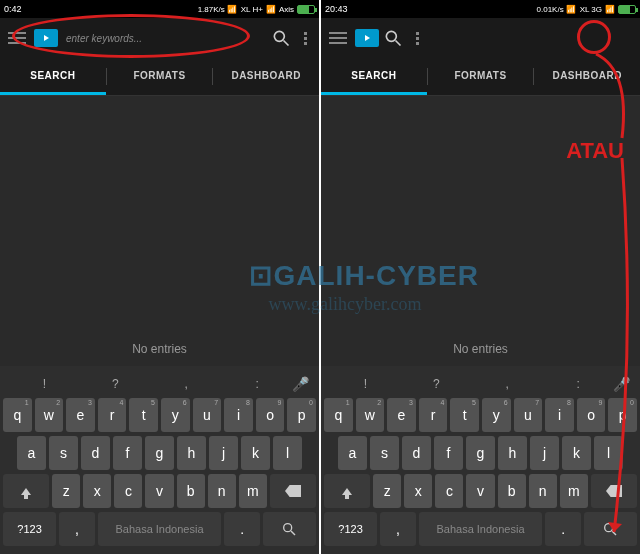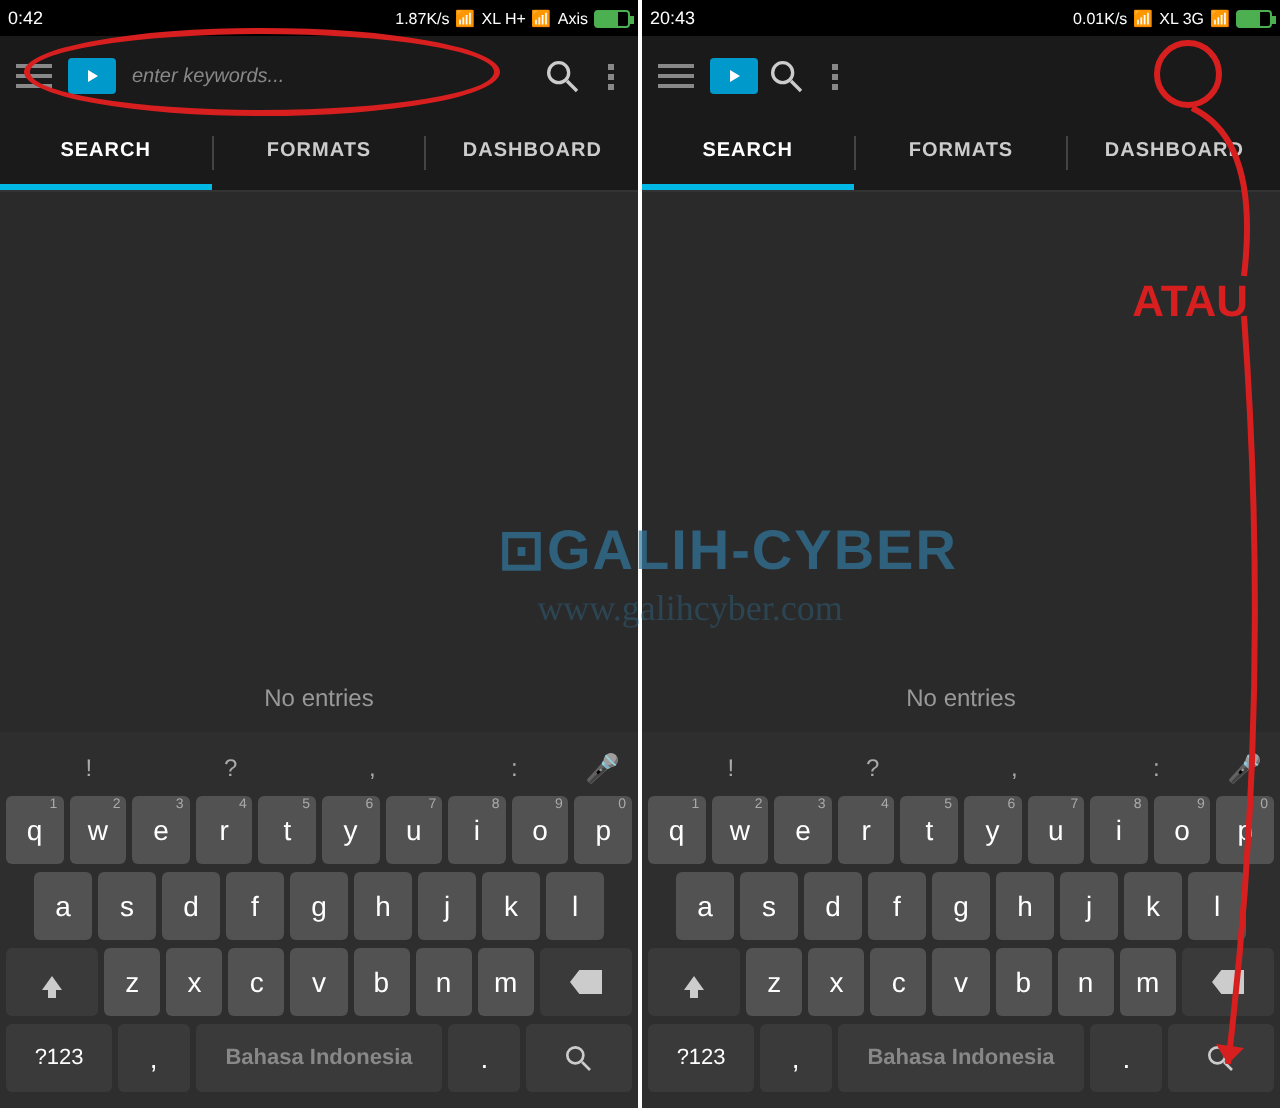--- a/index.html
+++ b/index.html
@@ -141,21 +141,21 @@
     align-items: center;
     justify-content: center;
     font-size: 14px;
     position: relative;
     flex: 1;
     min-width: 0;
   }
   .key .sup { position:absolute; top:1px; right:3px; font-size:7px; color:#aaa; }
   .key.dark { background: #3a3a3a; }
   .key.wide { flex: 1.5; }
-  .key.space { flex: 3.5; color:#888; font-size:11px;font-weight:bold; }
+  .key.space { flex: 3.5; color:#888; font-size:11px; }
   .shift-icon { width:0; height:0; border-left:5px solid transparent; border-right:5px solid transparent; border-bottom:7px solid #ccc; position:relative; }
   .shift-icon::after { content:""; position:absolute; top:7px; left:-2px; width:4px; height:4px; background:#ccc; }
 
   
   .anno-circle-1 {
     position: absolute;
     left: 12px; top: 14px;
     width: 238px; height: 44px;
     border: 3px solid #d81f1f;
     border-radius: 50%;

